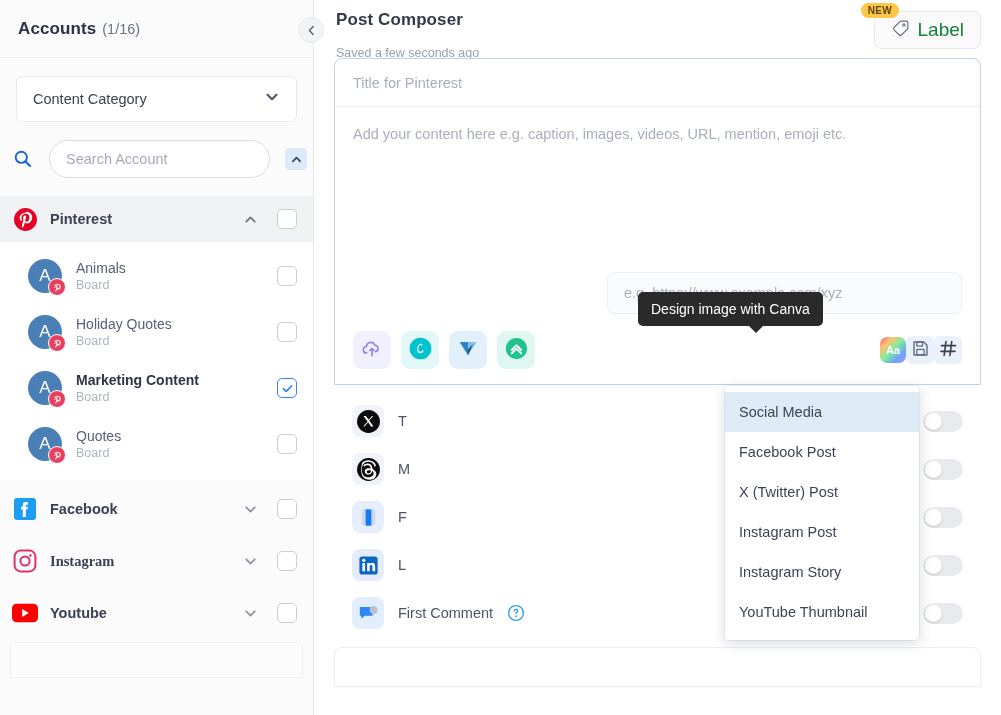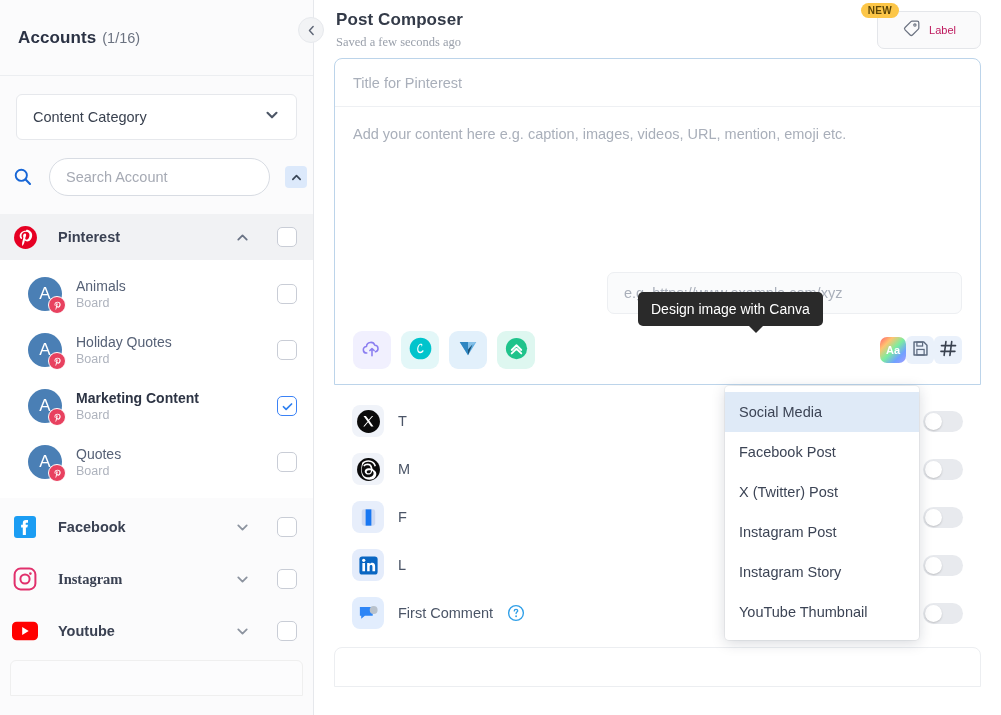--- a/index.html
+++ b/index.html
@@ -23,21 +23,21 @@
     position: relative;
     width: 314px;
     height: 715px;
     background: #fbfbfc;
     border-right: 1px solid #e6e8ec;
     display: flex;
     flex-direction: column;
     overflow: hidden;
   }
   .sidebar-head {
-    height: 76px;
+    height: 58px;
     display: flex;
     align-items: center;
     padding: 0 18px;
     border-bottom: 1px solid #eceef1;
     background: #fbfbfc;
   }
   .acct-title {
     font-size: 17px;
     font-weight: bold;
     color: #2b3244;
@@ -123,21 +123,21 @@
     border-color: #3b82f6;
   }
 
   
   .net-group { }
   .net-header {
     height: 46px;
     display: flex;
     align-items: center;
     padding: 0 16px 0 12px;
-    gap: 20px;
+    gap: 12px;
     cursor: pointer;
   }
   .net-header.open { background: #f1f2f4; }
   .net-ico { width: 26px; height: 26px; flex:0 0 auto; display:flex; align-items:center; justify-content:center;}
   .net-name {
     flex: 1;
     font-size: 14.5px;
     font-weight: bold;
     color: #3a4152;
   }
@@ -182,36 +182,36 @@
     position: relative;
     background: #ffffff;
     overflow: hidden;
   }
   .main-head {
     padding: 10px 24px 8px 22px;
     position: relative;
     height: 58px;
   }
   .page-title { font-size: 17px; font-weight: bold; color: #333a48; letter-spacing:.1px; }
-  .saved-txt { font-size: 12.5px; color: #9aa0ab; margin-top: 5px; font-family: Liberation Serif, serif; }
+  .saved-txt { font-size: 12.5px; color: #9aa0ab; margin-top: 16px; }
 
   .label-btn {
     position: absolute;
     right: 20px; top: 11px;
     height: 38px;
     min-width: 104px;
     border: 1px solid #e4e6ea;
     border-radius: 7px;
     background: #fafafb;
     display: flex; align-items: center; justify-content: center;
     gap: 8px;
     padding: 0 16px;
     cursor: pointer;
   }
-  .label-btn .txt { font-size: 11px; color: #be185d; }
+  .label-btn .txt { font-size: 19px; color: #15803d; }
   .new-badge {
     position: absolute;
     right: 102px; top: 3px;
     background: #fcc648;
     color: #5d4608;
     font-size: 10px;
     font-weight: bold;
     border-radius: 9px;
     padding: 2px 7px 2px 7px;
     letter-spacing: .3px;

